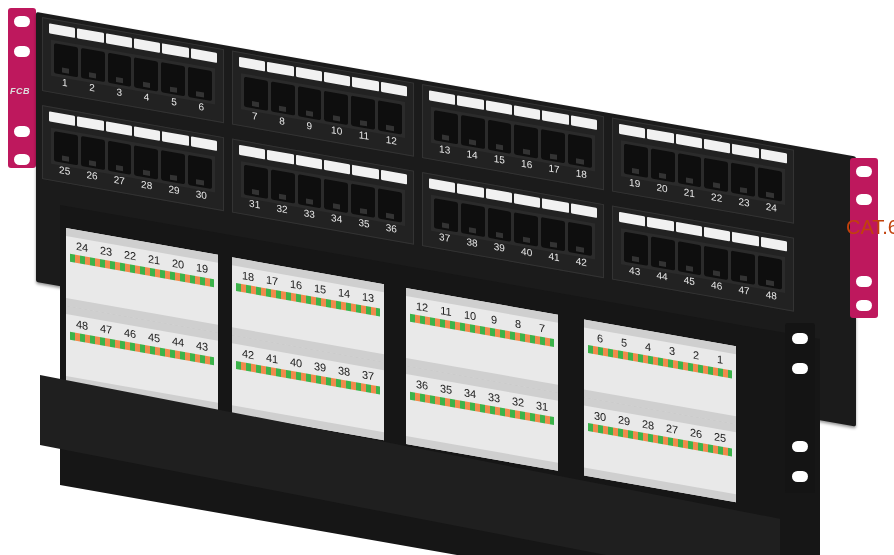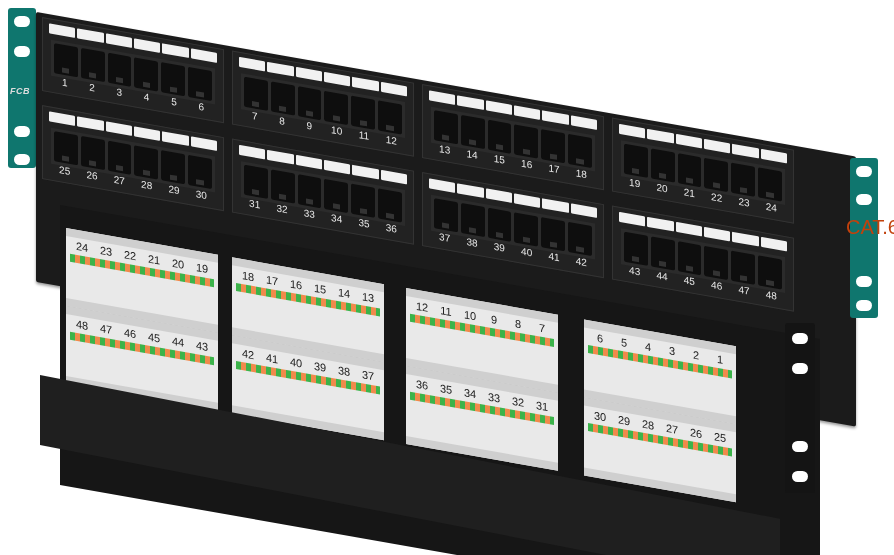--- a/index.html
+++ b/index.html
@@ -1,21 +1,21 @@
 <!DOCTYPE html>
 <html><head>
 <meta charset="utf-8">
 <style>
   html,body{margin:0;padding:0;background:#ffffff;}
   body{width:894px;height:555px;position:relative;overflow:hidden;font-family:"Liberation Sans",sans-serif;}
   .scene{position:absolute;left:0;top:0;width:894px;height:555px;}
   
   .front{position:absolute;left:8px;top:8px;width:870px;height:300px;}
   .front-face{position:absolute;left:28px;top:4px;width:820px;height:270px;background:#1b1b1b;transform:skewY(10deg);transform-origin:0 0;border-radius:2px;box-shadow:0 2px 3px rgba(0,0,0,.4);}
-  .ear{position:absolute;width:28px;background:#0f766e;border-radius:3px;}
+  .ear{position:absolute;width:28px;background:#be185d;border-radius:3px;}
   .ear.left{left:0;top:0;height:160px;}
   .ear.right{left:842px;top:150px;height:160px;}
   .hole{position:absolute;left:6px;width:16px;height:11px;background:#fff;border-radius:6px;}
   .brand{position:absolute;left:2px;top:78px;color:#ddd;font-size:9px;font-weight:bold;font-style:italic;letter-spacing:.5px;}
   .cat6{position:absolute;left:838px;top:208px;color:#c2410c;font-size:20px;}
   .module{position:absolute;width:180px;height:72px;background:#222;border:1px solid #333;}
   .labelstrip{position:absolute;left:6px;top:4px;right:6px;height:10px;display:flex;gap:2px;}
   .labelstrip span{flex:1;background:#f1f1f1;border-radius:1px;}
   .ports{position:absolute;left:8px;top:20px;right:8px;height:30px;display:flex;gap:3px;background:#2b2b2b;padding:3px;}
   .port{flex:1;background:#0e0e0e;border-radius:2px;position:relative;}

